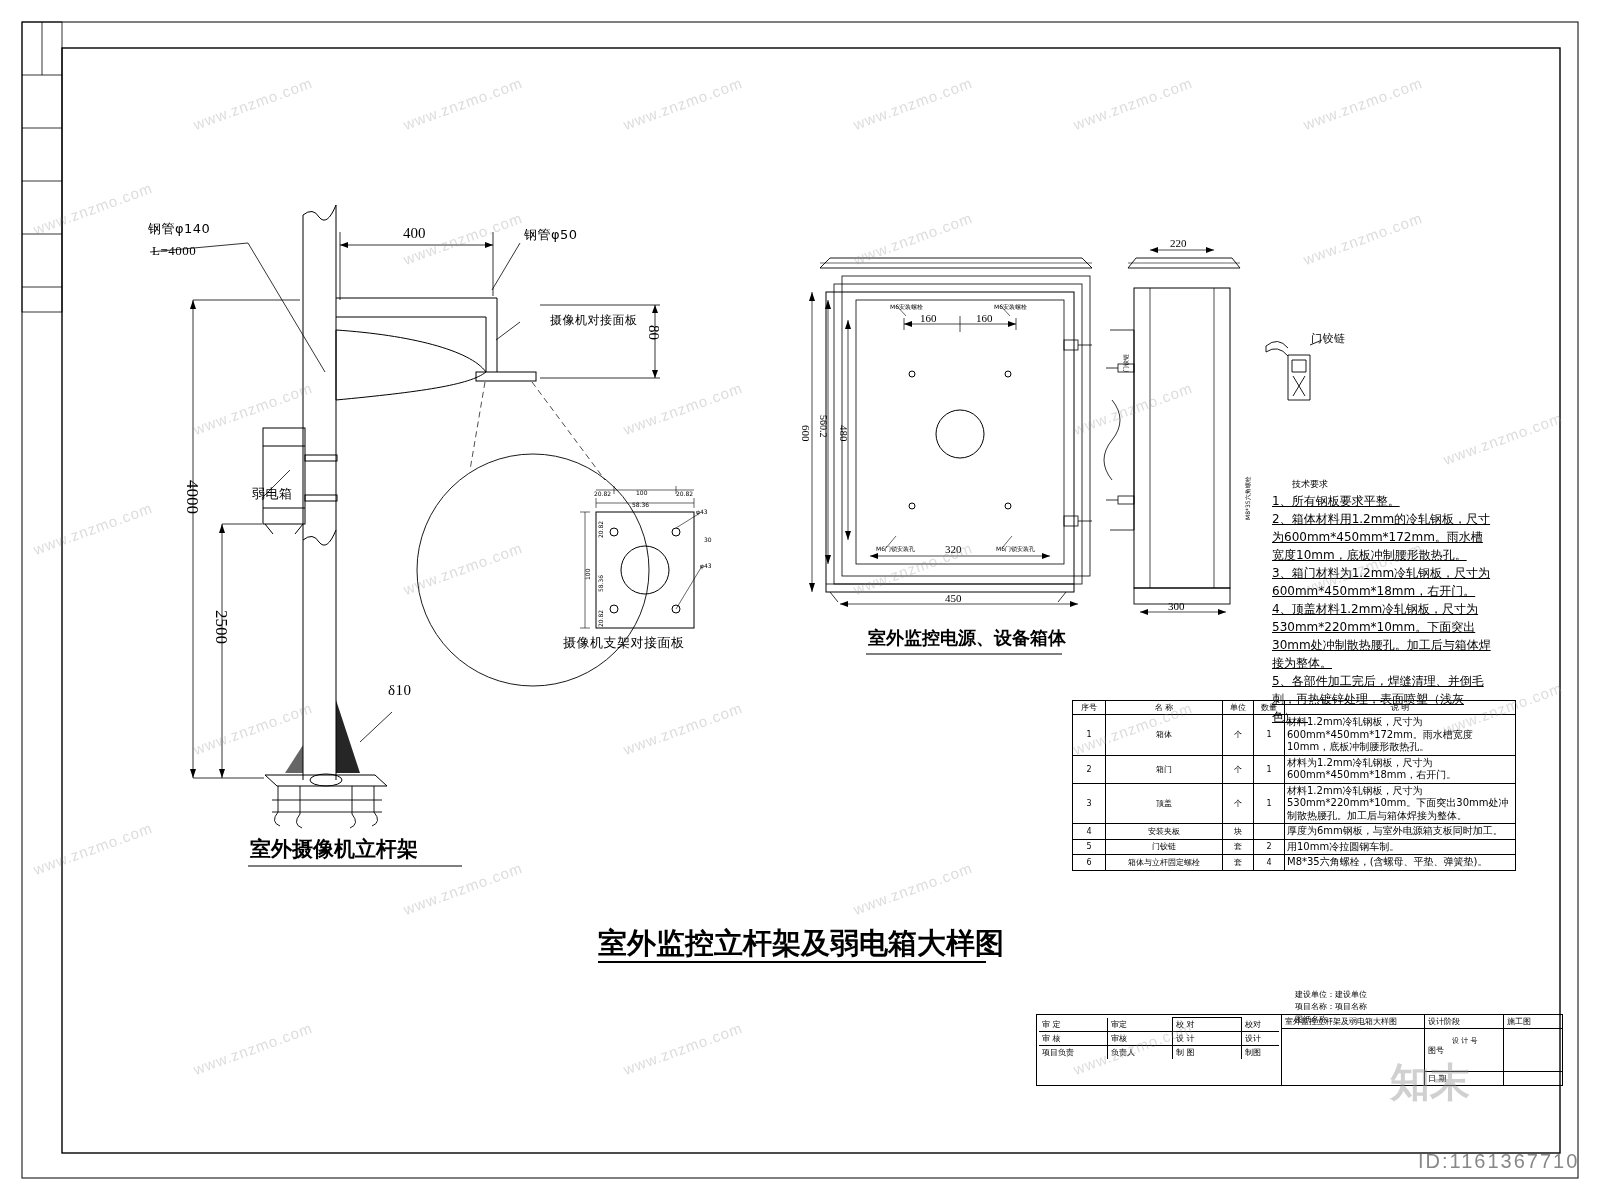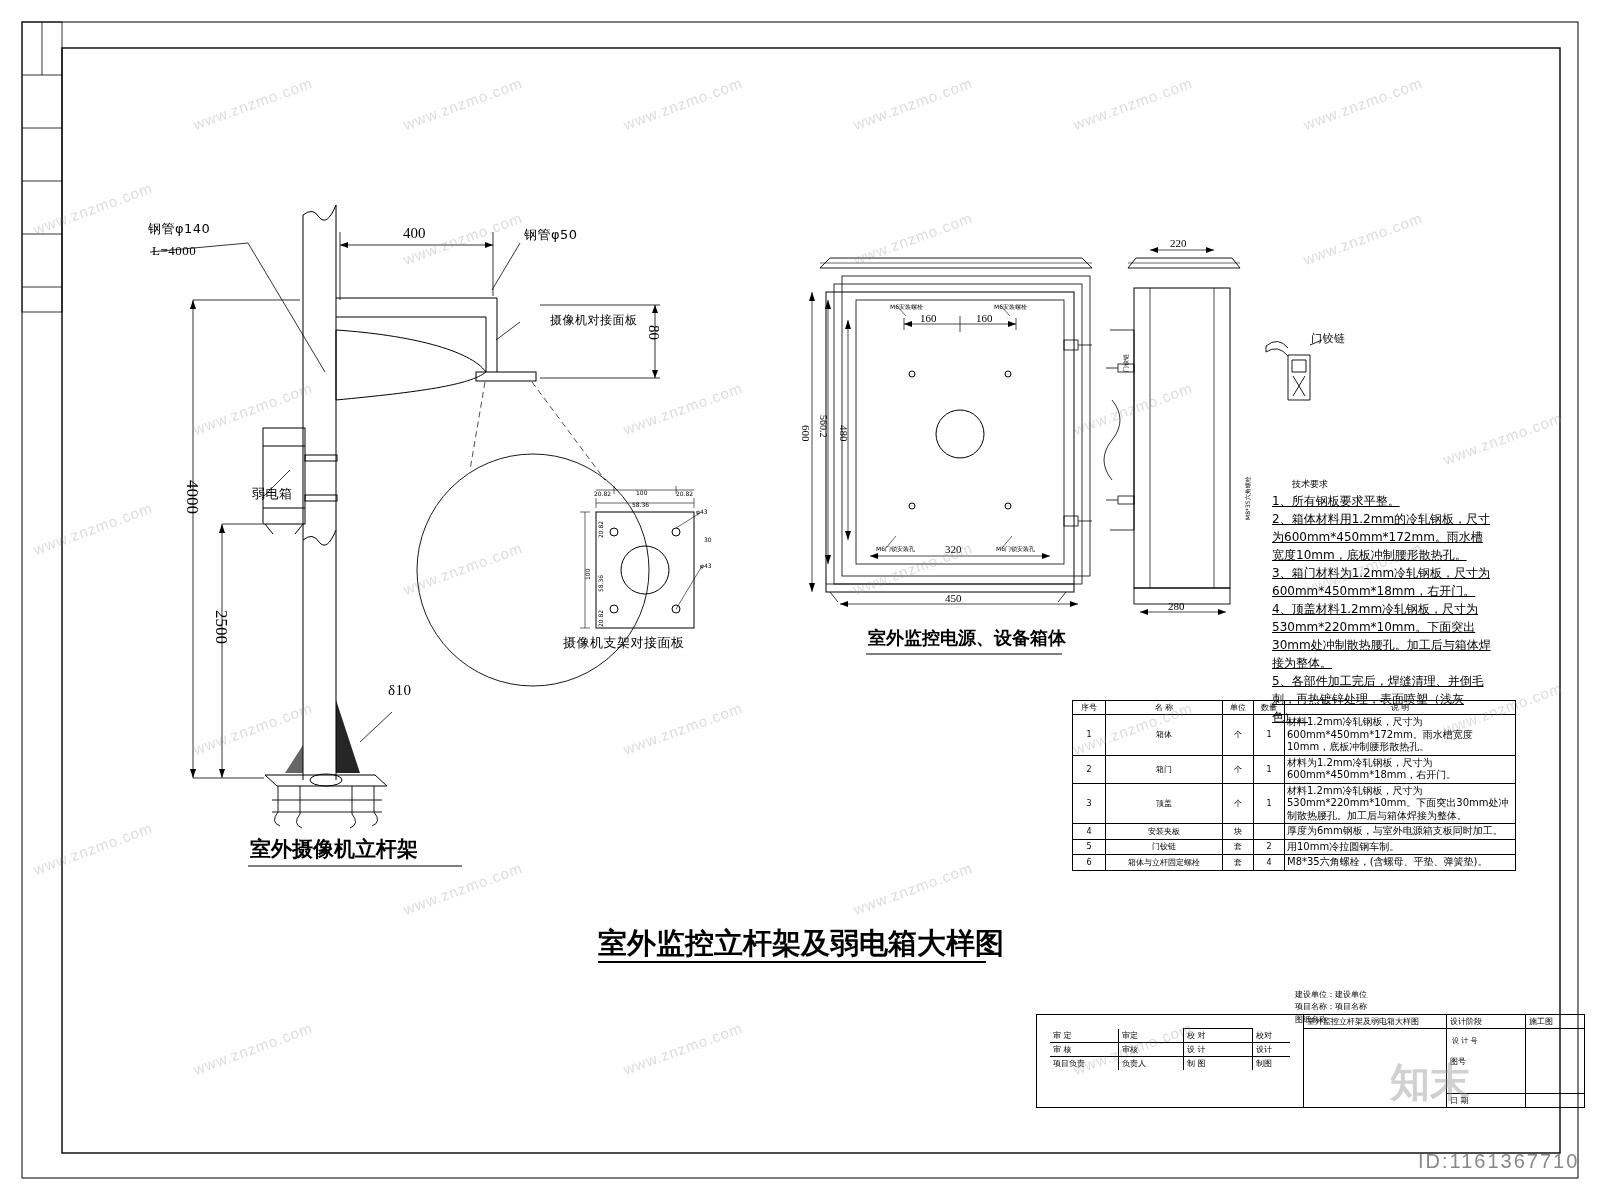--- a/index.html
+++ b/index.html
@@ -298,21 +298,21 @@
 <div class="abs xtiny rot90" style="left:1244px; top:520px;">M8*35六角螺栓</div>
 
 <div class="abs dim" style="left:920px; top:312px;">160</div>
 <div class="abs dim" style="left:976px; top:312px;">160</div>
 <div class="abs dim vert" style="left:800px; top:425px;">600</div>
 <div class="abs dim vert" style="left:818px; top:415px; font-size:10px;">560.2</div>
 <div class="abs dim vert" style="left:838px; top:425px;">480</div>
 <div class="abs dim" style="left:945px; top:543px;">320</div>
 <div class="abs dim" style="left:945px; top:592px;">450</div>
 <div class="abs dim" style="left:1170px; top:237px;">220</div>
-<div class="abs dim" style="left:1168px; top:600px;">280</div>
+<div class="abs dim" style="left:1168px; top:600px;">300</div>
 <div class="abs lbl lbl-cn" style="left:1311px; top:331px; font-size:11px;">门铰链</div>
 <div class="abs title-cn" style="left:868px; top:626px; font-size:18px;">室外监控电源、设备箱体</div>
 
 <div class="abs notes-title" style="left:1292px; top:478px; width:170px;">技术要求</div>
 <div class="abs notes" style="left:1272px; top:492px; width:222px;">1、所有钢板要求平整。
 2、箱体材料用1.2mm的冷轧钢板，尺寸为600mm*450mm*172mm。雨水槽宽度10mm，底板冲制腰形散热孔。
 3、箱门材料为1.2mm冷轧钢板，尺寸为600mm*450mm*18mm，右开门。
 4、顶盖材料1.2mm冷轧钢板，尺寸为530mm*220mm*10mm。下面突出30mm处冲制散热腰孔。加工后与箱体焊接为整体。
 5、各部件加工完后，焊缝清理、并倒毛刺，再热镀锌处理，表面喷塑（浅灰色）。</div>
 
@@ -371,21 +371,21 @@
   </tbody>
     </table>
 </div>
 
 <div class="abs title-cn" style="left:598px; top:924px; font-size:29px;">室外监控立杆架及弱电箱大样图</div>
 
 <div class="abs" style="left:1036px; top:1014px;">
   <table class="tb">
     <tbody>
         <tr>
-      <td rowspan="3" style="width:240px; height:66px; vertical-align:top; padding:13px;">
+      <td rowspan="3" style="width:240px; height:66px; vertical-align:top; padding:2px;">
         <table class="tb" style="width:100%; border:none;">
           <tbody>
                 <tr>
             <td style="width:62px; border-left:none; border-top:none;">审   定</td>
             <td style="width:58px; border-top:none;">审定</td>
             <td style="width:62px;">校   对</td>
             <td style="border-right:none; border-top:none;">校对</td>
           </tr>
           <tr>
             <td style="border-left:none;">审   核</td>

